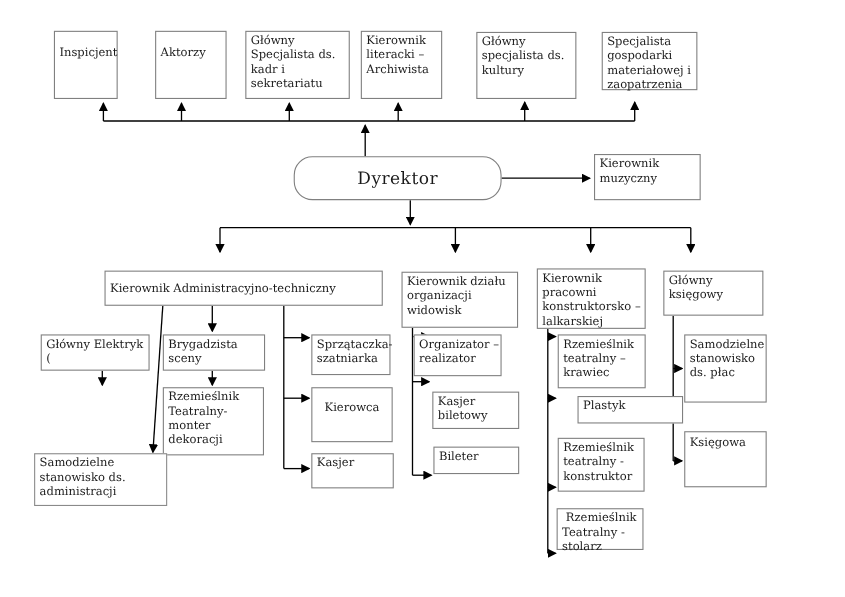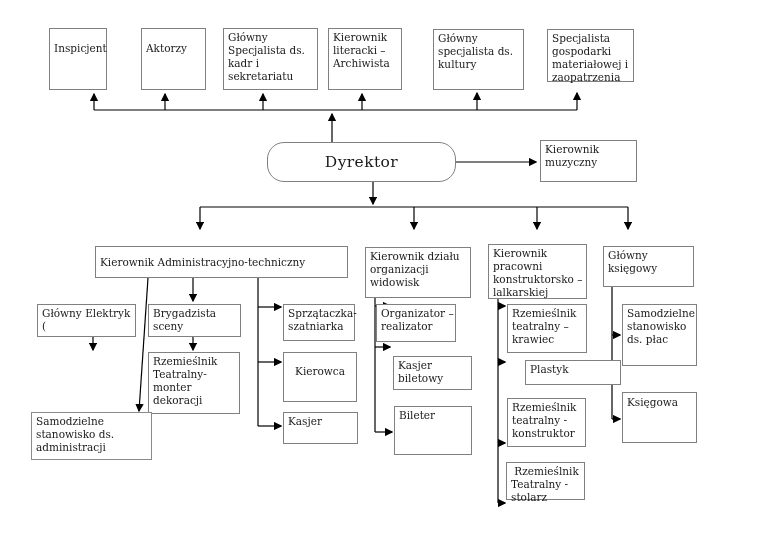--- a/index.html
+++ b/index.html
@@ -133,21 +133,21 @@
 administracji</div>
   <div class="box" style="left:283px;top:304px;width:72px;height:37px">Sprzątaczka-
 szatniarka</div>
   <div class="box pt12" style="left:283px;top:352px;width:74px;height:50px">Kierowca</div>
   <div class="box" style="left:283px;top:412px;width:75px;height:32px">Kasjer</div>
 
   <div class="box" style="left:376px;top:304px;width:80px;height:38px">Organizator –
 realizator</div>
   <div class="box" style="left:393px;top:356px;width:79px;height:34px">Kasjer
 biletowy</div>
-  <div class="box" style="left:394px;top:406px;width:78px;height:49px">Bileter</div>
+  <div class="box" style="left:394px;top:406px;width:78px;height:25px">Bileter</div>
 
   <div class="box" style="left:507px;top:304px;width:80px;height:49px">Rzemieślnik
 teatralny –
 krawiec</div>
   <div class="box" style="left:525px;top:360px;width:96px;height:25px">Plastyk</div>
   <div class="box" style="left:507px;top:398px;width:79px;height:49px">Rzemieślnik
 teatralny -
 konstruktor</div>
   <div class="box" style="left:506px;top:462px;width:79px;height:38px"> Rzemieślnik
 Teatralny -

